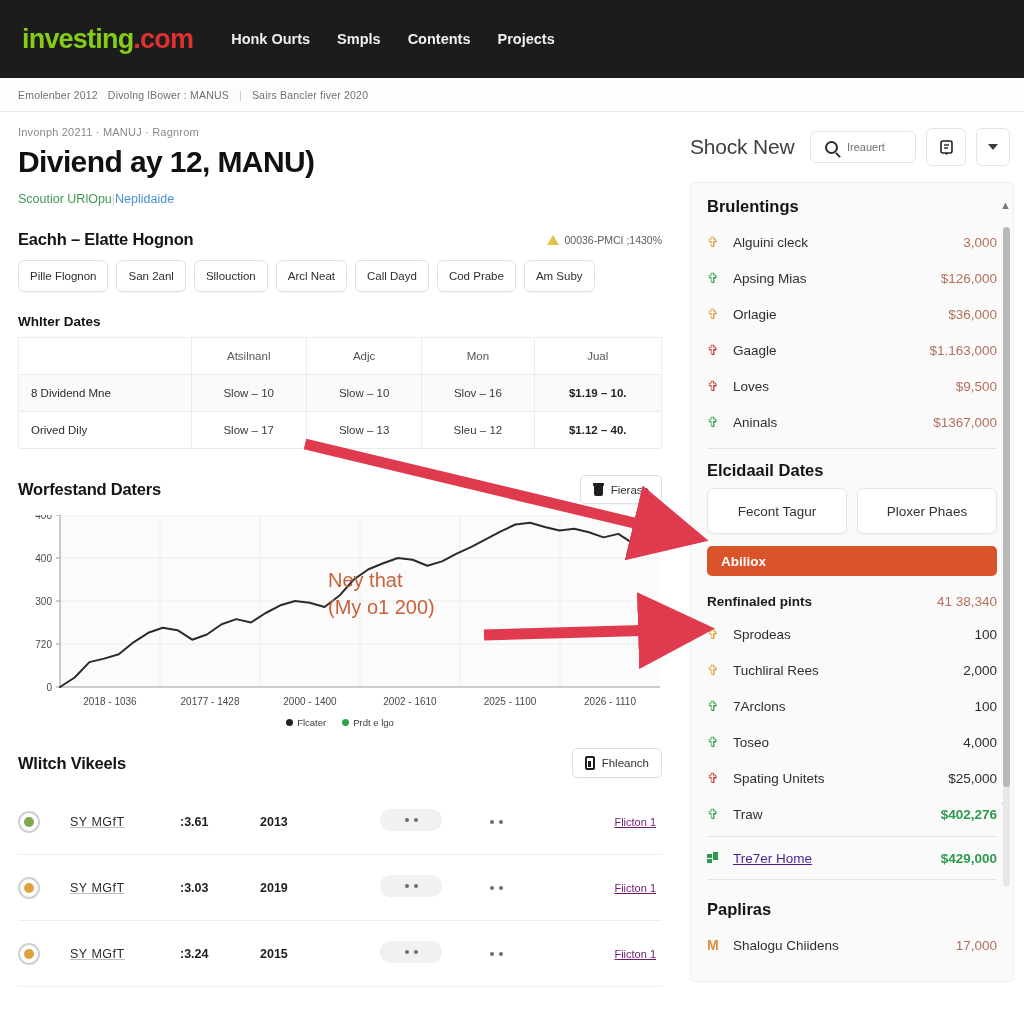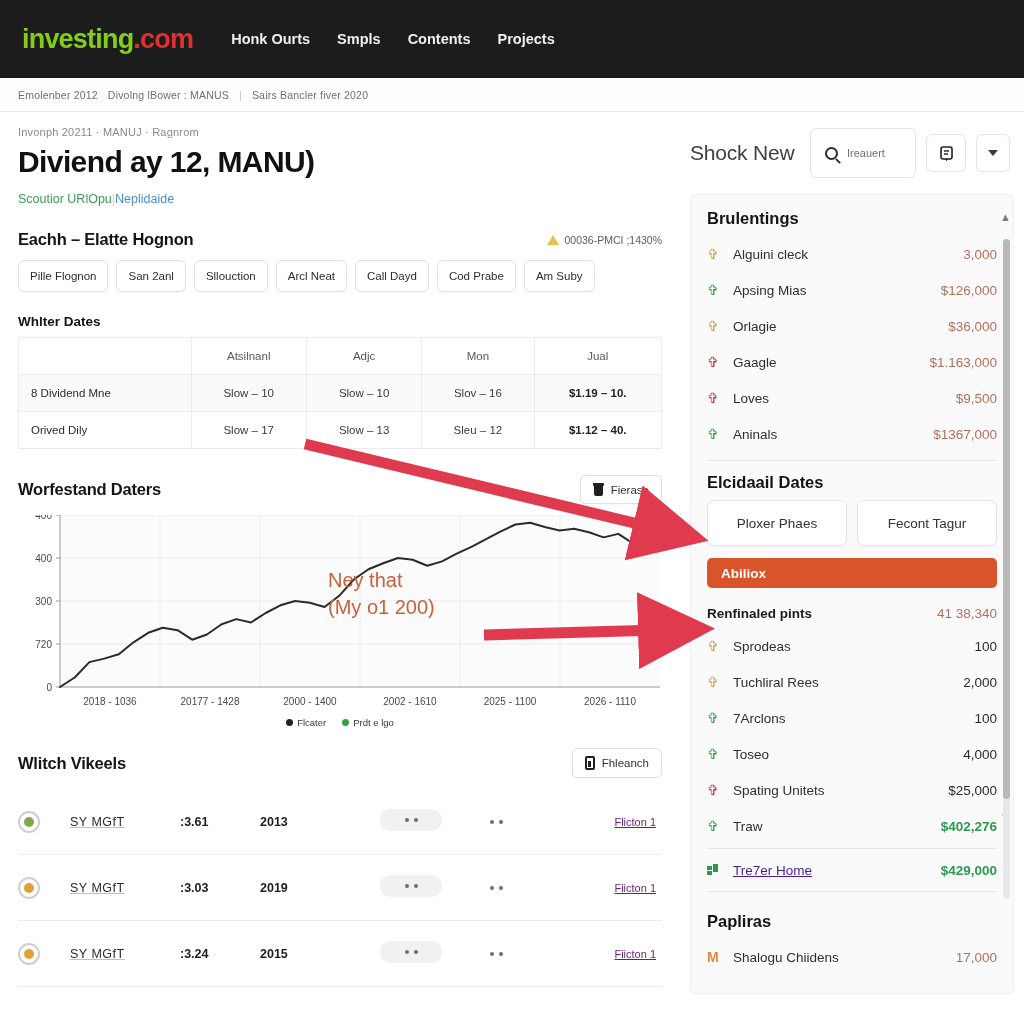--- a/index.html
+++ b/index.html
@@ -137,21 +137,21 @@
   .lr-dots { width: 90px; position: relative; }
   .lr-dots span{position:absolute;top:-2px;width:4px;height:4px;border-radius:50%;background:#6d6d6d;}
   .lr-dots span:nth-child(1){left:0;} .lr-dots span:nth-child(2){left:9px;}
   .lr-right { margin-left:auto; color:#701a75; font-size:11px; padding-right:6px;text-decoration:underline;}
 
   
   .r-head { display:flex; align-items:center; gap:10px; padding: 16px 14px 14px 10px; }
   .r-title { font-size: 21px; color:#404040; font-weight:400; letter-spacing:-0.2px; white-space:nowrap;}
   .r-search {
     margin-left:auto; display:flex; align-items:center; gap:9px; border:1px solid #e4e4e4;
-    border-radius:6px; background:#fff; height:50px; padding:0 14px; min-width:106px;
+    border-radius:6px; background:#fff; height:32px; padding:0 14px; min-width:106px;
   }
   .r-search .ph { font-size:11px; color:#707070; }
   .mag { width:13px; height:13px; border:2px solid #2b2b2b; border-radius:50%; position:relative; }
   .mag:after{content:"";position:absolute;right:-5px;bottom:-4px;width:6px;height:2px;background:#2b2b2b;transform:rotate(45deg);}
   .r-iconbtn { width:40px; height:38px; border:1px solid #e4e4e4; border-radius:6px; background:#fff; display:flex; align-items:center; justify-content:center;}
   .r-chevbtn { width:34px; height:38px; border:1px solid #e4e4e4; border-radius:6px; background:#fff; display:flex; align-items:center; justify-content:center;}
   .chevd { width:0;height:0;border-left:5px solid transparent;border-right:5px solid transparent;border-top:6px solid #3b3b3b;}
 
   .r-card { margin: 2px 10px 0 10px; background:#fafafa; border:1px solid #efefef; border-radius:4px;
             height: 800px; position: relative; overflow: hidden; padding: 14px 16px 0 16px;}
@@ -457,22 +457,22 @@
             <span class="ic" style="color:#3aa350">✞</span>
             <span class="nm">Aninals</span>
             <span class="vl">$1367,000</span>
           </div>
         </div>
 
         <div class="r-hr"></div>
 
         <div class="r-sec-title">Elcidaail Dates</div>
         <div class="r-btnrow">
+          <div class="r-btn">Fecont Tagur</div>
           <div class="r-btn">Ploxer Phaes</div>
-          <div class="r-btn">Fecont Tagur</div>
         </div>
         <div class="r-bar">Abiliox</div>
         <div class="r-kv">
           <span class="k">Renfinaled pints</span>
           <span class="v">41 38,340</span>
         </div>
 
         <div>
           <div class="r-row">
             <span class="ic" style="color:#e0a23c">✞</span>

